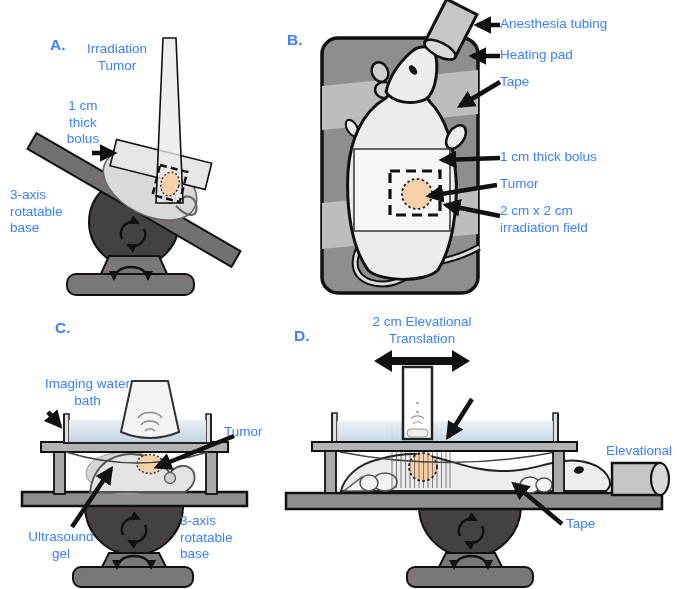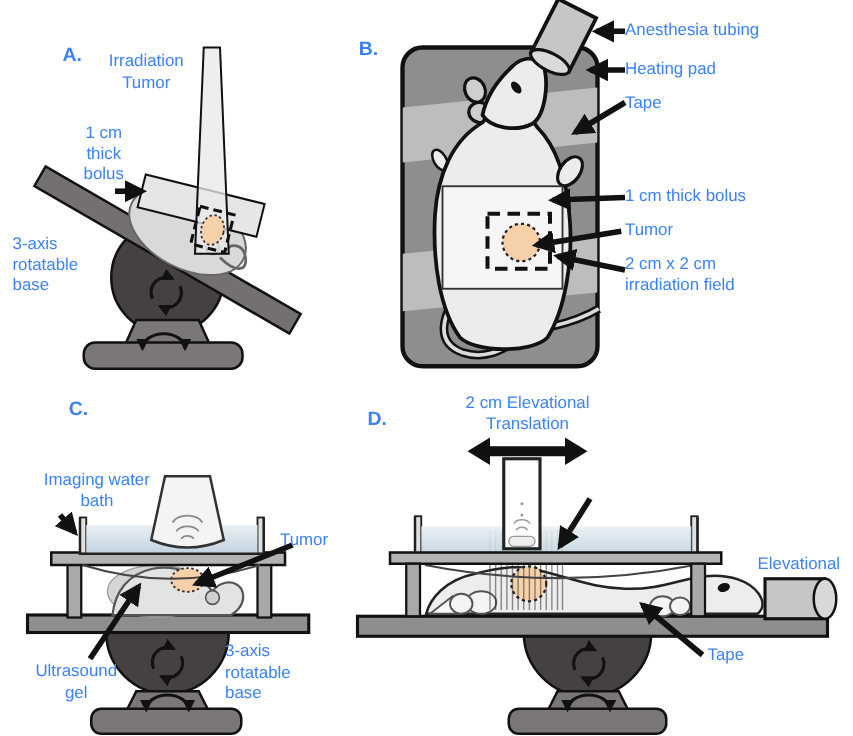--- a/index.html
+++ b/index.html
@@ -181,21 +181,21 @@
 <div class="lbl plt" style="left:287px;top:30px;">B.</div>
 <div class="lbl" style="left:500px;top:16px;">Anesthesia tubing</div>
 <div class="lbl" style="left:500px;top:47px;">Heating pad</div>
 <div class="lbl" style="left:500px;top:74px;">Tape</div>
 <div class="lbl" style="left:500px;top:149px;">1 cm thick bolus</div>
 <div class="lbl" style="left:500px;top:176px;">Tumor</div>
 <div class="lbl" style="left:500px;top:203px;">2 cm x 2 cm
 irradiation field</div>
 
 <div class="lbl plt" style="left:55px;top:318px;">C.</div>
-<div class="lbl ctr" style="left:0px;top:376px;width:97px;padding-left:29px;">Imaging water
+<div class="lbl ctr" style="left:10px;top:376px;width:97px;padding-left:29px;">Imaging water
 bath</div>
 <div class="lbl" style="left:224px;top:424px;">Tumor</div>
 <div class="lbl ctr" style="left:16px;top:529px;width:90px;text-align:center;">Ultrasound
 gel</div>
 <div class="lbl rgt" style="left:180px;top:513px;width:64px;">3-axis
 rotatable
 base</div>
 
 <div class="lbl plt" style="left:294px;top:326px;">D.</div>
 <div class="lbl ctr" style="left:357px;top:314px;width:130px;">2 cm Elevational

